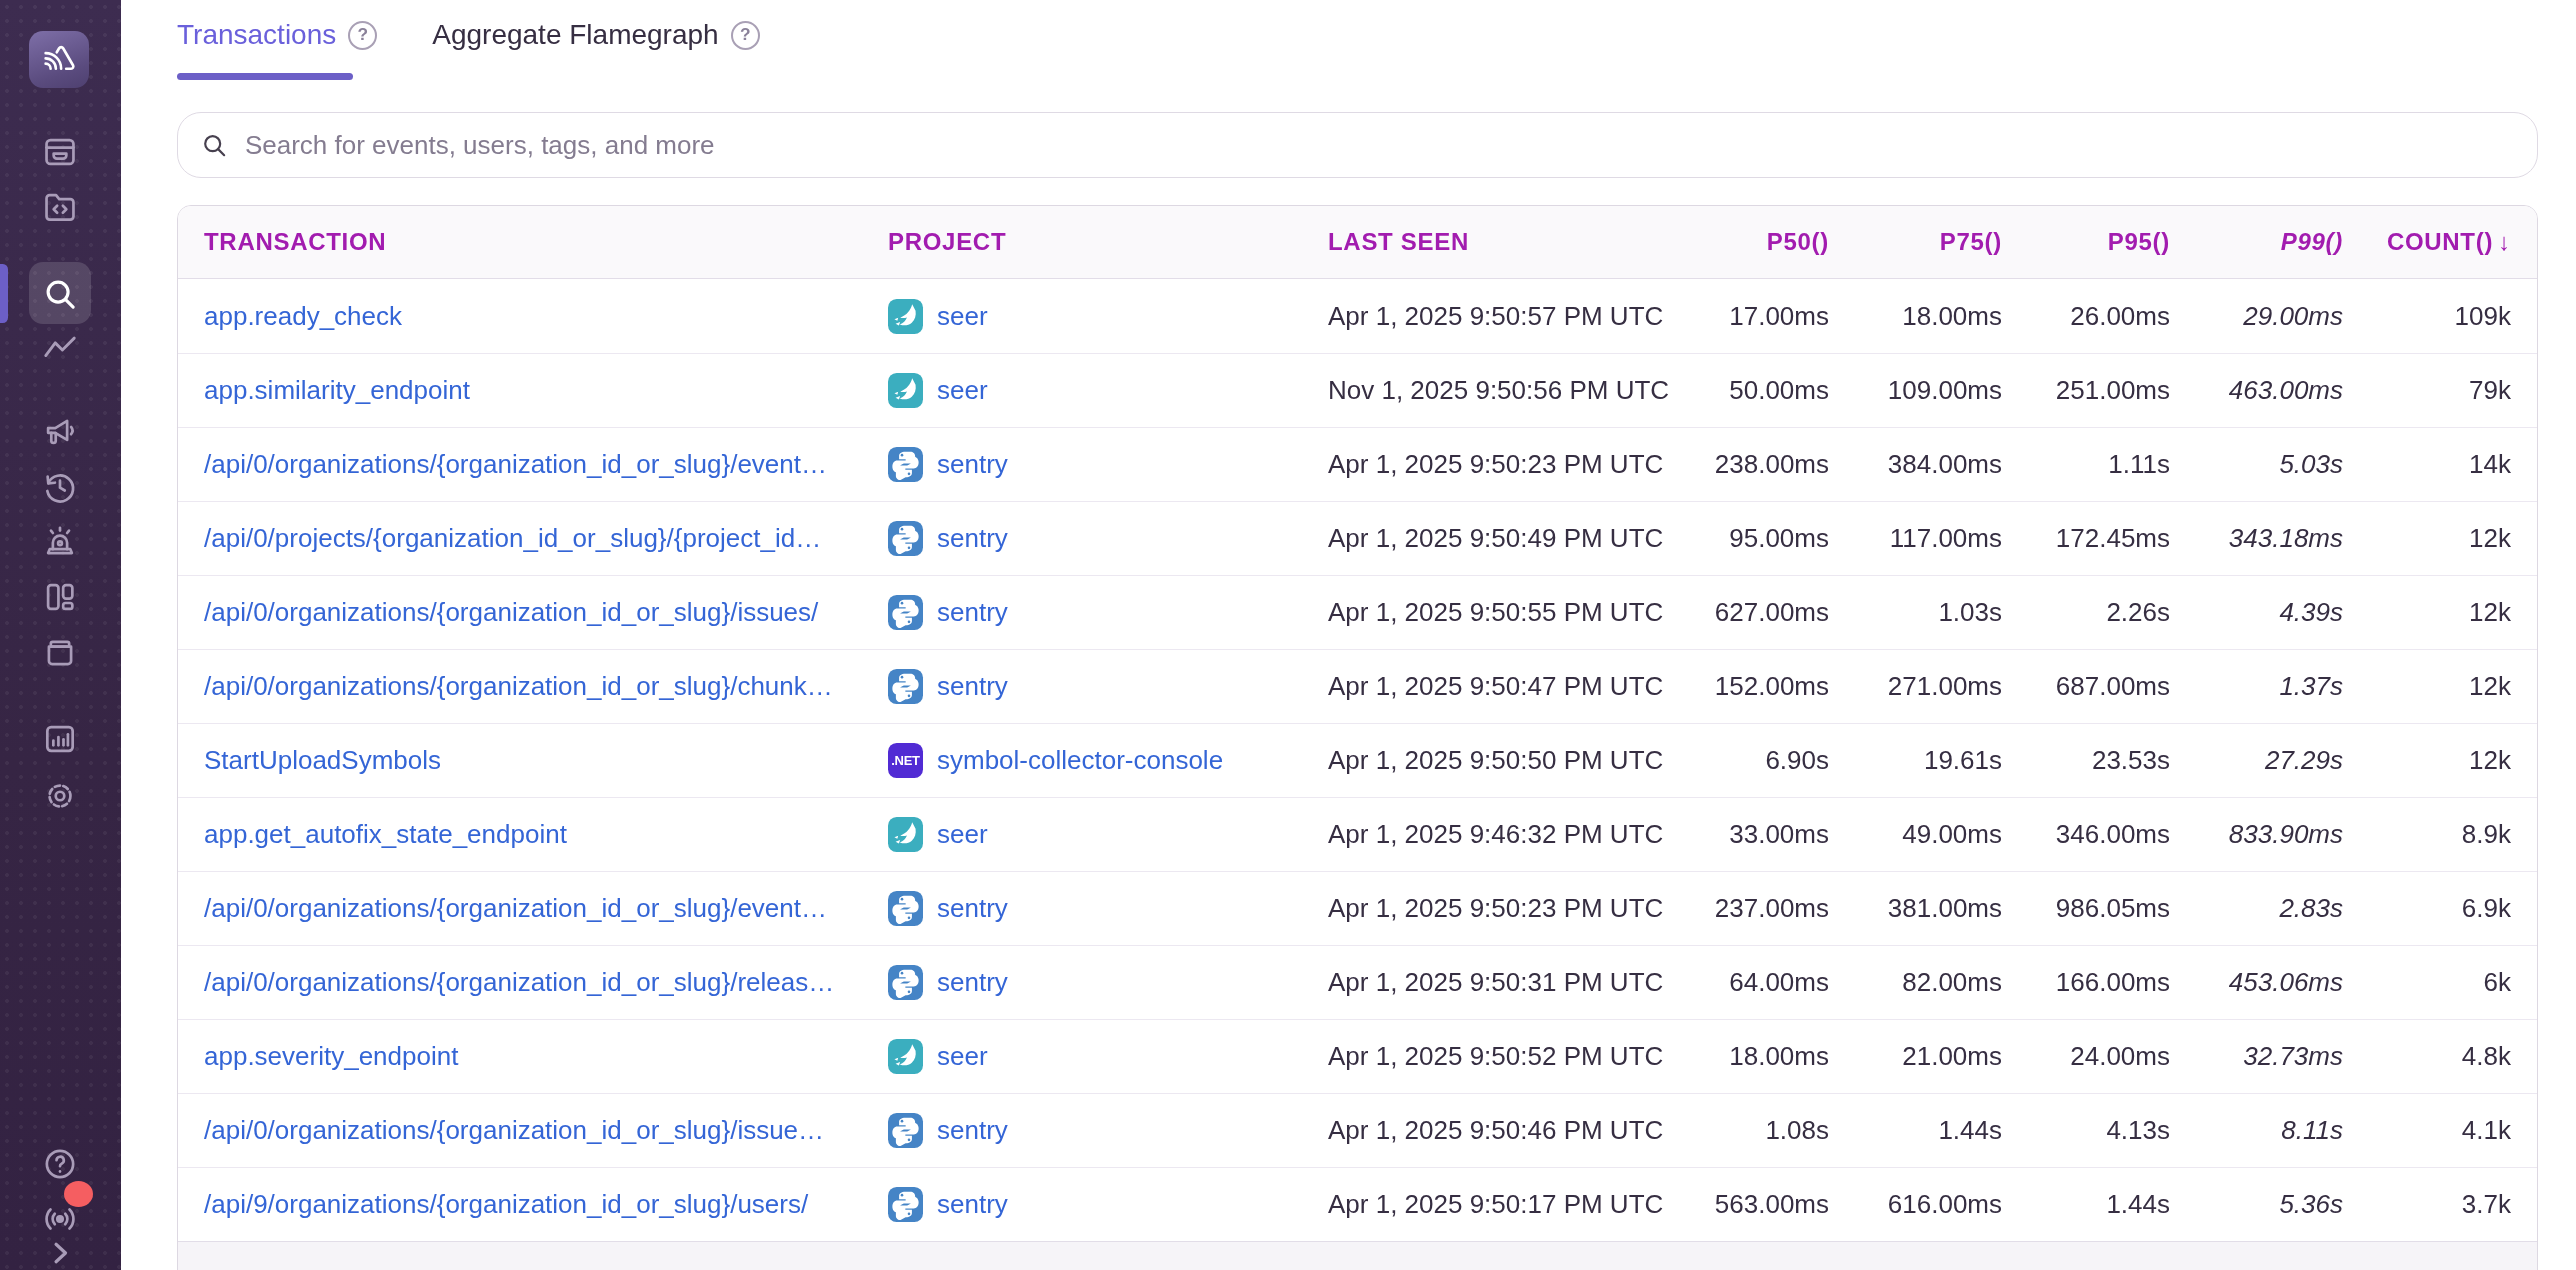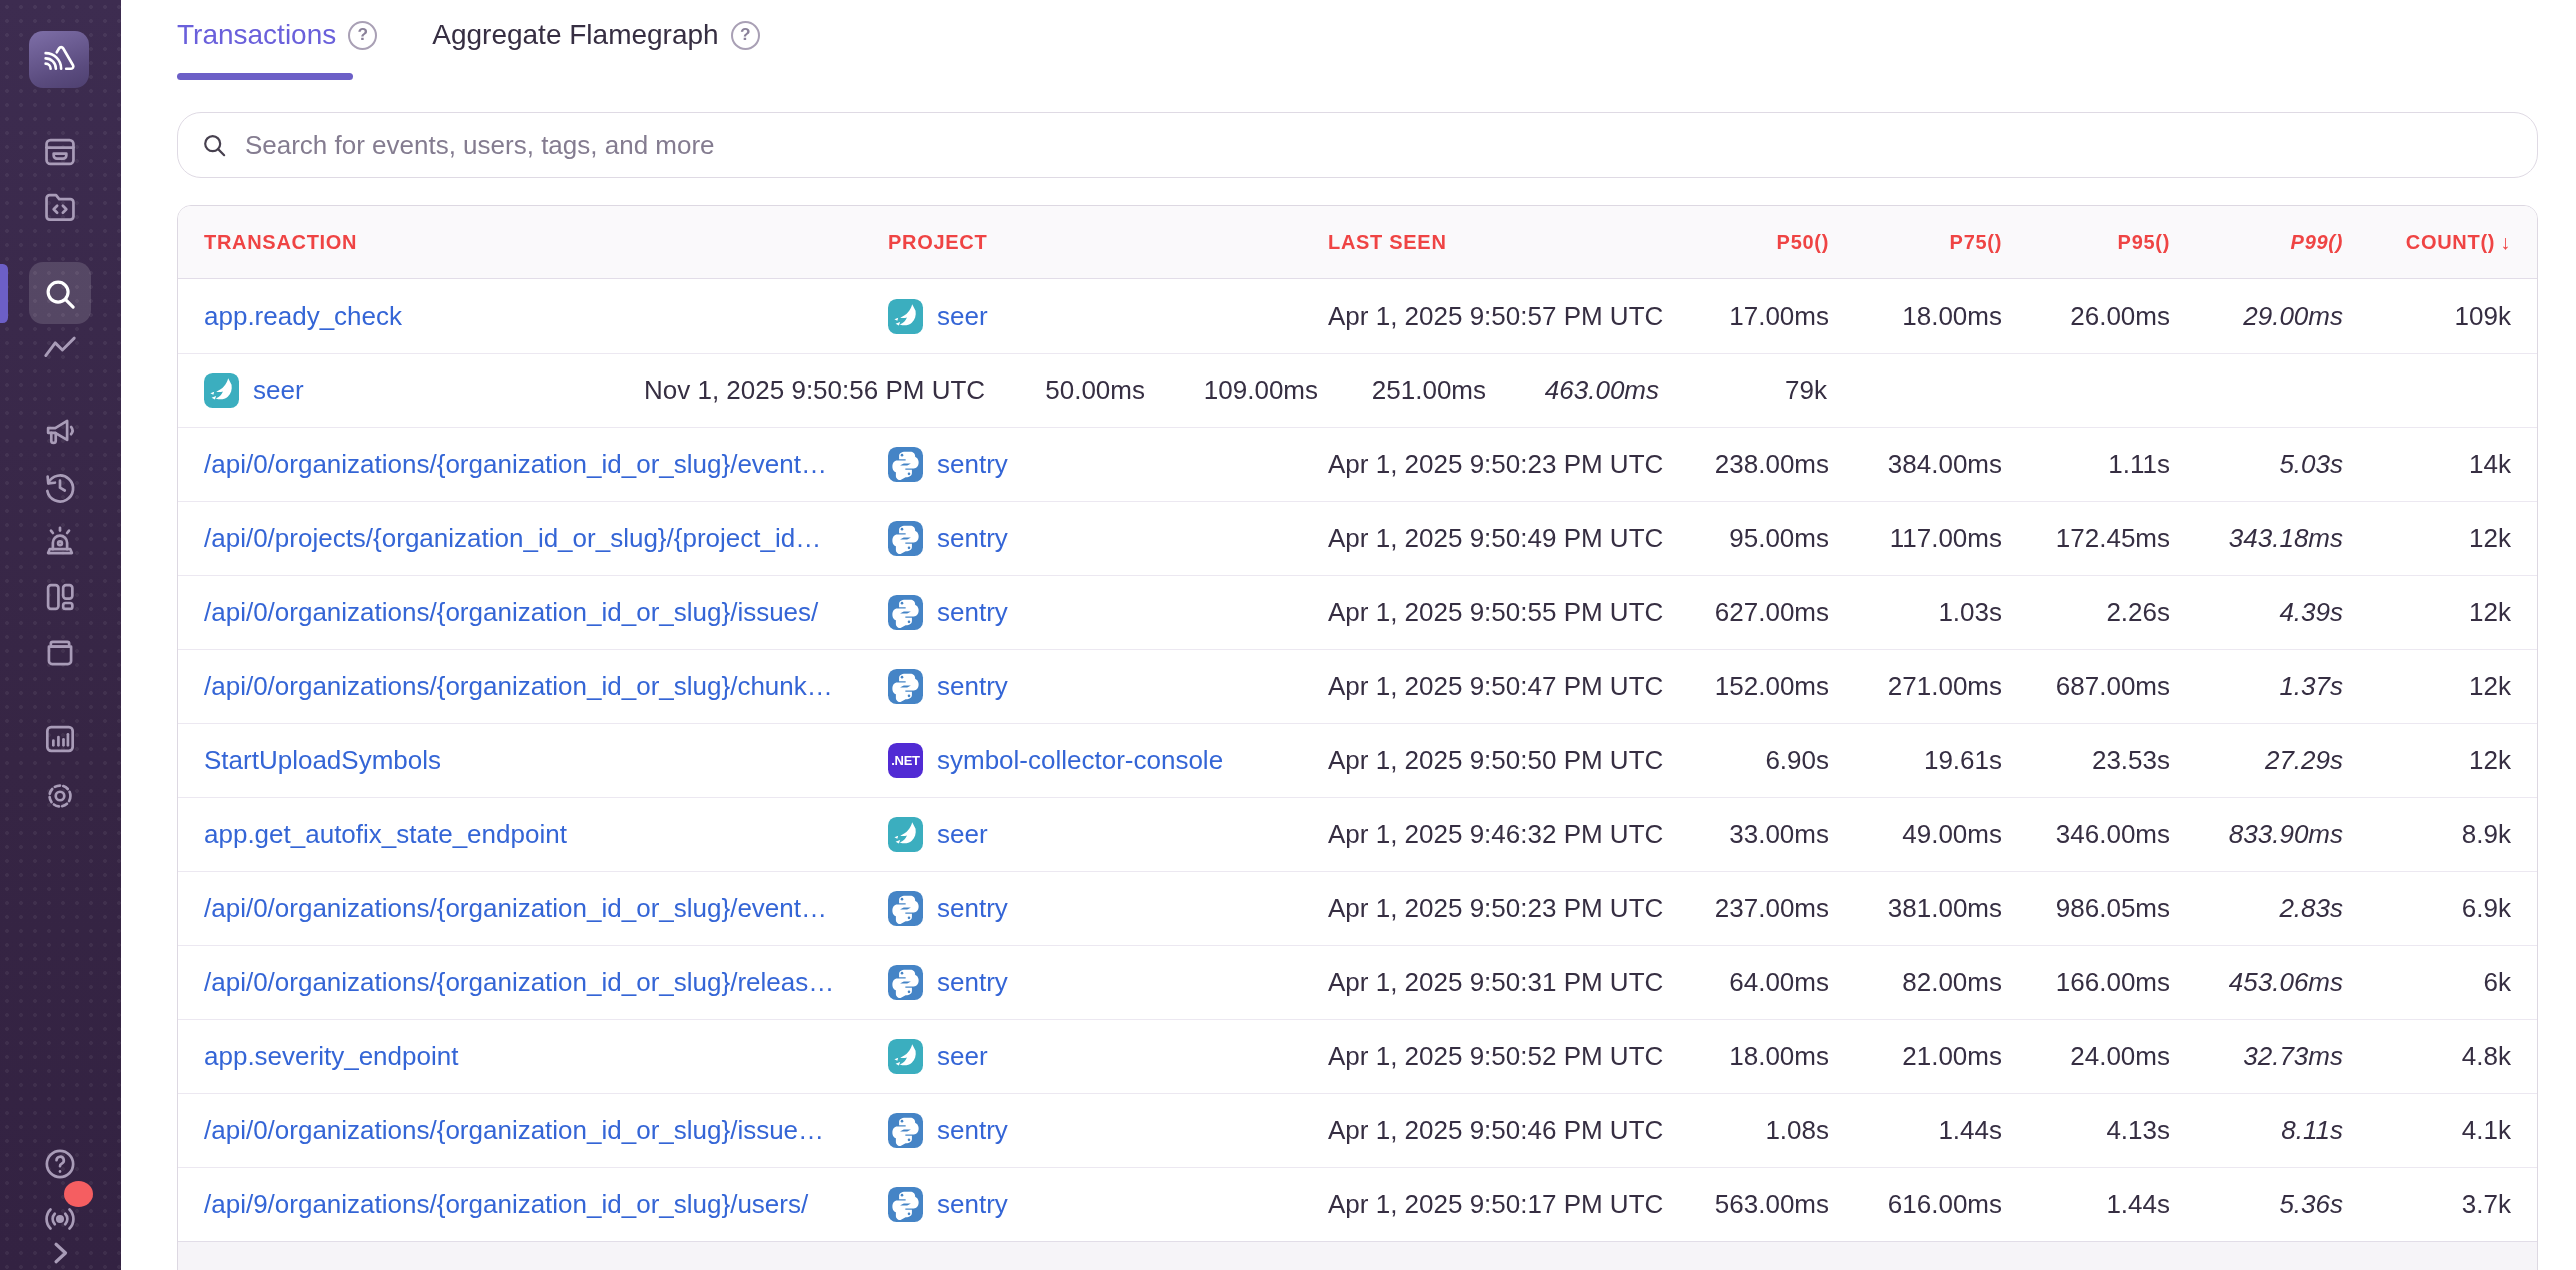--- a/index.html
+++ b/index.html
@@ -45,22 +45,22 @@
     align-items:center; padding:0 22.4px; gap:15.5px; }
   .search-bar svg { width:29px; height:29px; color:#47404F; flex:none; }
   .search-input { border:none; outline:none; flex:1; font-size:26px;
     font-family:"Liberation Sans",sans-serif; color:#362E42; background:transparent; }
   .search-input::placeholder { color:#847C90; }
 
   
   .table { position:absolute; left:56px; top:205px; width:2361px;
     border:1.7px solid #DDD8E2; border-radius:14px; overflow:hidden; background:#fff; }
   .thead { display:flex; align-items:center; height:73px; background:#FAF9FB;
-    border-bottom:1.7px solid #E2DDE8; padding:0 26px; font-size:20px; font-weight:bold;
-    color:#ef4444; letter-spacing:0.7px; text-transform:uppercase; }
+    border-bottom:1.7px solid #E2DDE8; padding:0 26px; font-size:24px; font-weight:bold;
+    color:#a21caf; letter-spacing:0.7px; text-transform:uppercase; }
   .trow { display:flex; align-items:center; height:74px; padding:0 26px; font-size:26px; }
   .trow + .trow { border-top:1.7px solid #ECE8F1; }
   .tfoot { height:52px; background:#F6F4F8; border-top:1.7px solid #E2DDE8; }
 
   .c-txn  { flex:1; min-width:0; padding-right:21px; white-space:nowrap; overflow:hidden;
     text-overflow:ellipsis; }
   .c-proj { width:440px; flex:none; display:flex; align-items:center; gap:14px;
     white-space:nowrap; overflow:hidden; }
   .c-seen { width:328px; flex:none; white-space:nowrap; }
   .c-p50, .c-p75 { width:173px; flex:none; text-align:right; white-space:nowrap; }
@@ -263,20 +263,21 @@
     </div>
     <div class="c-seen val">Apr 1, 2025 9:50:57 PM UTC</div>
     <div class="c-p50 val">17.00ms</div>
     <div class="c-p75 val">18.00ms</div>
     <div class="c-p95 val">26.00ms</div>
     <div class="c-p99 val">29.00ms</div>
     <div class="c-cnt val">109k</div>
   </div>
 
   <div class="trow">
+    <div class="c-txn link">app.similarity_endpoint</div>
     <div class="c-proj">
       <span class="pbadge seer">
         <svg viewBox="0 0 24 24">
                   <path fill="#fff" d="M16.6 3.6c-1.1 4.3-3.8 7.4-8.2 9.2 1.6.4 3.1.3 4.6-.2-.9 2.2-2.5 3.8-4.9 4.9 3.1 1.1 6 .6 8.2-1.3 2.2-1.9 3.1-4.8 2.6-8.2z"></path>
                   <path fill="#fff" d="M5.2 16.9l3.1-1.1-.8 2.4zM4.4 13.8l2.6-.9-.6 2z"></path>
                 </svg>
       </span>
 
       <span class="link">seer</span>
     </div>

